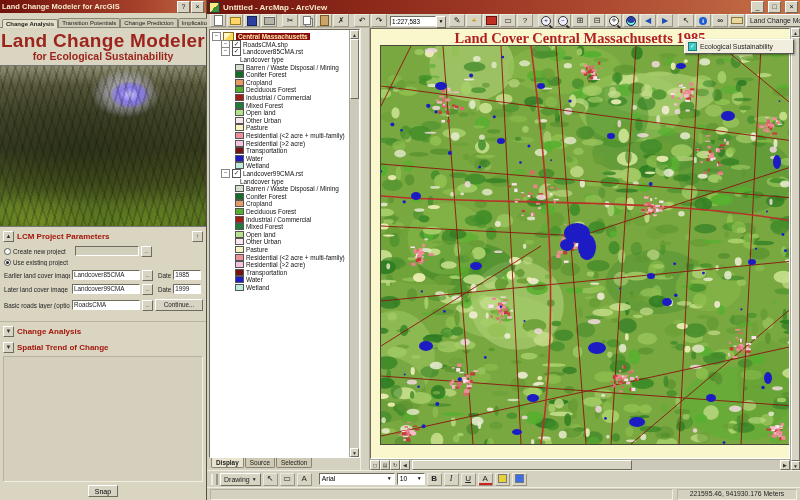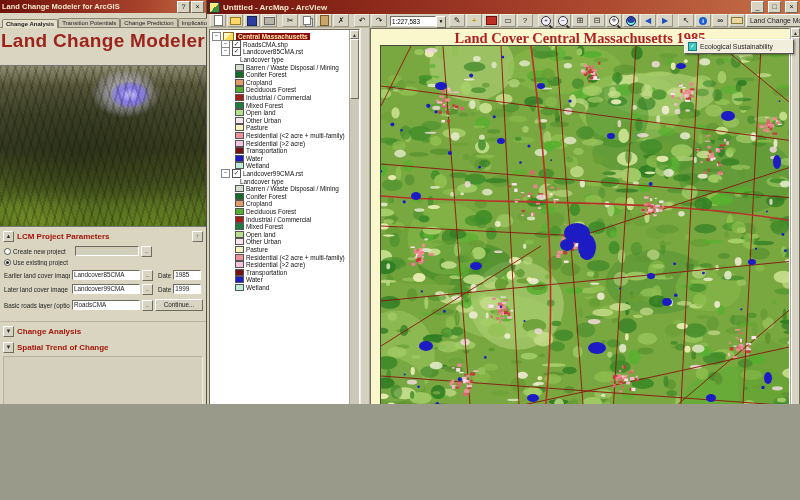--- a/index.html
+++ b/index.html
@@ -1,16 +1,16 @@
 <!DOCTYPE html>
 <html><head>
 <meta charset="utf-8">
 <style>
   html,body{margin:0;padding:0;background:#9a9a8a;}
-  #screen{position:relative;width:800px;height:404px;overflow:hidden;
+  #screen{position:relative;width:800px;height:500px;overflow:hidden;
           font-family:"Liberation Sans",sans-serif;background:#d5d1c1;
           -webkit-font-smoothing:antialiased;}
   .tbtn{display:inline-block;width:11px;height:10px;font-size:7px;line-height:9px;text-align:center;
         background:#d8d4c4;border:1px solid;border-color:#fff #6f6b5d #6f6b5d #fff;color:#111;margin-left:1px;}
   
   #lcm{position:absolute;left:0;top:0;width:207px;height:500px;display:flex;flex-direction:column;
        background:#d9d5c1;border-right:1px solid #55523f;box-sizing:border-box;}
   .lcm-titlebar{height:13px;display:flex;align-items:center;padding:0 2px;
        background:linear-gradient(90deg,#70100a,#a8432c 70%,#c06a45);}
   .lcm-title{flex:1;font-size:7.5px;font-weight:bold;color:#f4e7cb;white-space:nowrap;overflow:hidden;}
@@ -161,20 +161,21 @@
     </div>
     <div id="lcm-tabs">
         <span class="ltab active">Change Analysis</span>
         <span class="ltab">Transition Potentials</span>
         <span class="ltab">Change Prediction</span>
         <span class="ltab">Implications</span>
         <span class="ltab">Planning</span>
       </div>
     <div class="lcm-head">
       <div class="h1">Land Change Modeler</div>
+      <div class="h2">for Ecological Sustainability</div>
     </div>
     <div class="lcm-photo">
       <div class="ridges"></div>
     </div>
 
     <div class="sec-h">
       <span class="secbox">▲</span>
       <span class="sec-t">LCM Project Parameters</span>
       <span class="secbox">↑</span>
     </div>

